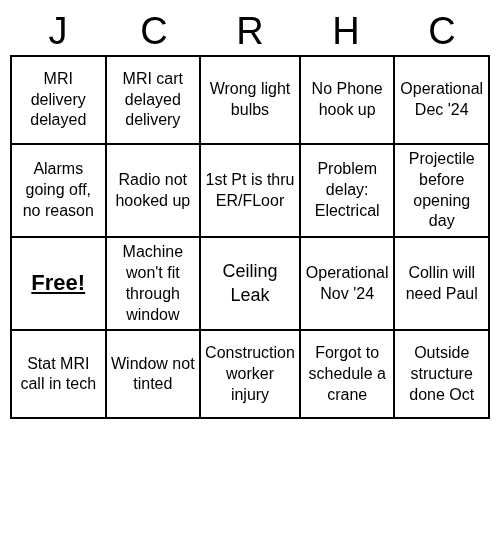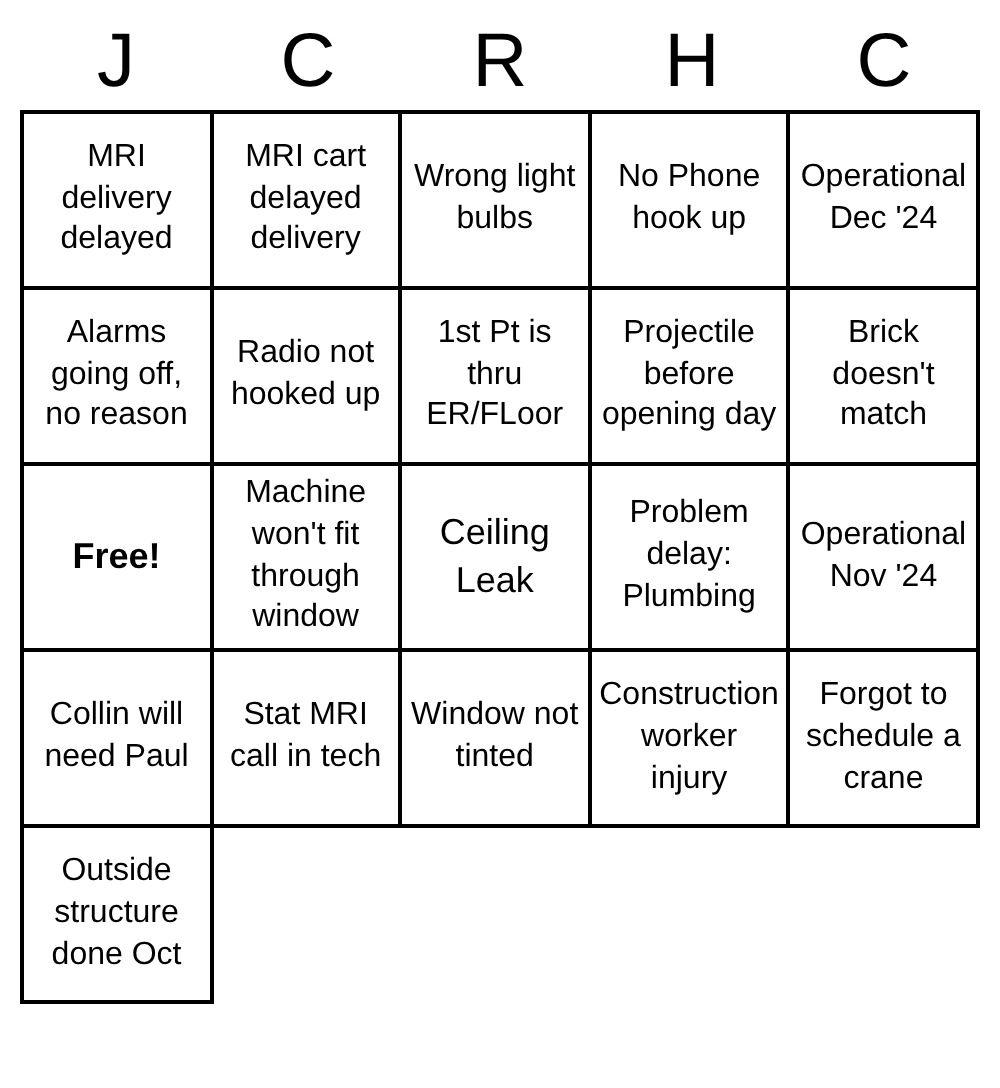--- a/index.html
+++ b/index.html
@@ -39,22 +39,23 @@
       min-height: 88px;
       display: flex;
       align-items: center;
       justify-content: center;
       text-align: center;
       padding: 4px;
       font-size: 16px;
       line-height: 1.3;
     }
     .cell.free {
-      font-size: 18px;
+      font-size: 22px;
       font-weight: bold;
+      text-decoration: underline;
     }
     .cell.large-text {
       font-size: 18px;
       font-weight: normal;
     }
   </style>
 </head>
 <body>
 
 <div class="bingo-card">
@@ -69,26 +70,25 @@
   <div class="grid">
 
   <div class="cell">MRI delivery delayed</div>
       <div class="cell">MRI cart delayed delivery</div>
       <div class="cell">Wrong light bulbs</div>
       <div class="cell">No Phone hook up</div>
       <div class="cell">Operational Dec '24</div>
       <div class="cell">Alarms going off, no reason</div>
       <div class="cell">Radio not hooked up</div>
       <div class="cell">1st Pt is thru ER/FLoor</div>
+      <div class="cell">Problem delay: Electrical</div>
       <div class="cell">Projectile before opening day</div>
-      <div class="cell">Brick doesn't match</div>
       <div class="cell free">Free!</div>
       <div class="cell">Machine won't fit through window</div>
       <div class="cell large-text">Ceiling Leak</div>
-      <div class="cell">Problem delay: Plumbing</div>
       <div class="cell">Operational Nov '24</div>
       <div class="cell">Collin will need Paul</div>
       <div class="cell">Stat MRI call in tech</div>
       <div class="cell">Window not tinted</div>
       <div class="cell">Construction worker injury</div>
       <div class="cell">Forgot to schedule a crane</div>
       <div class="cell">Outside structure done Oct</div>
     </div>
 </div>
 

